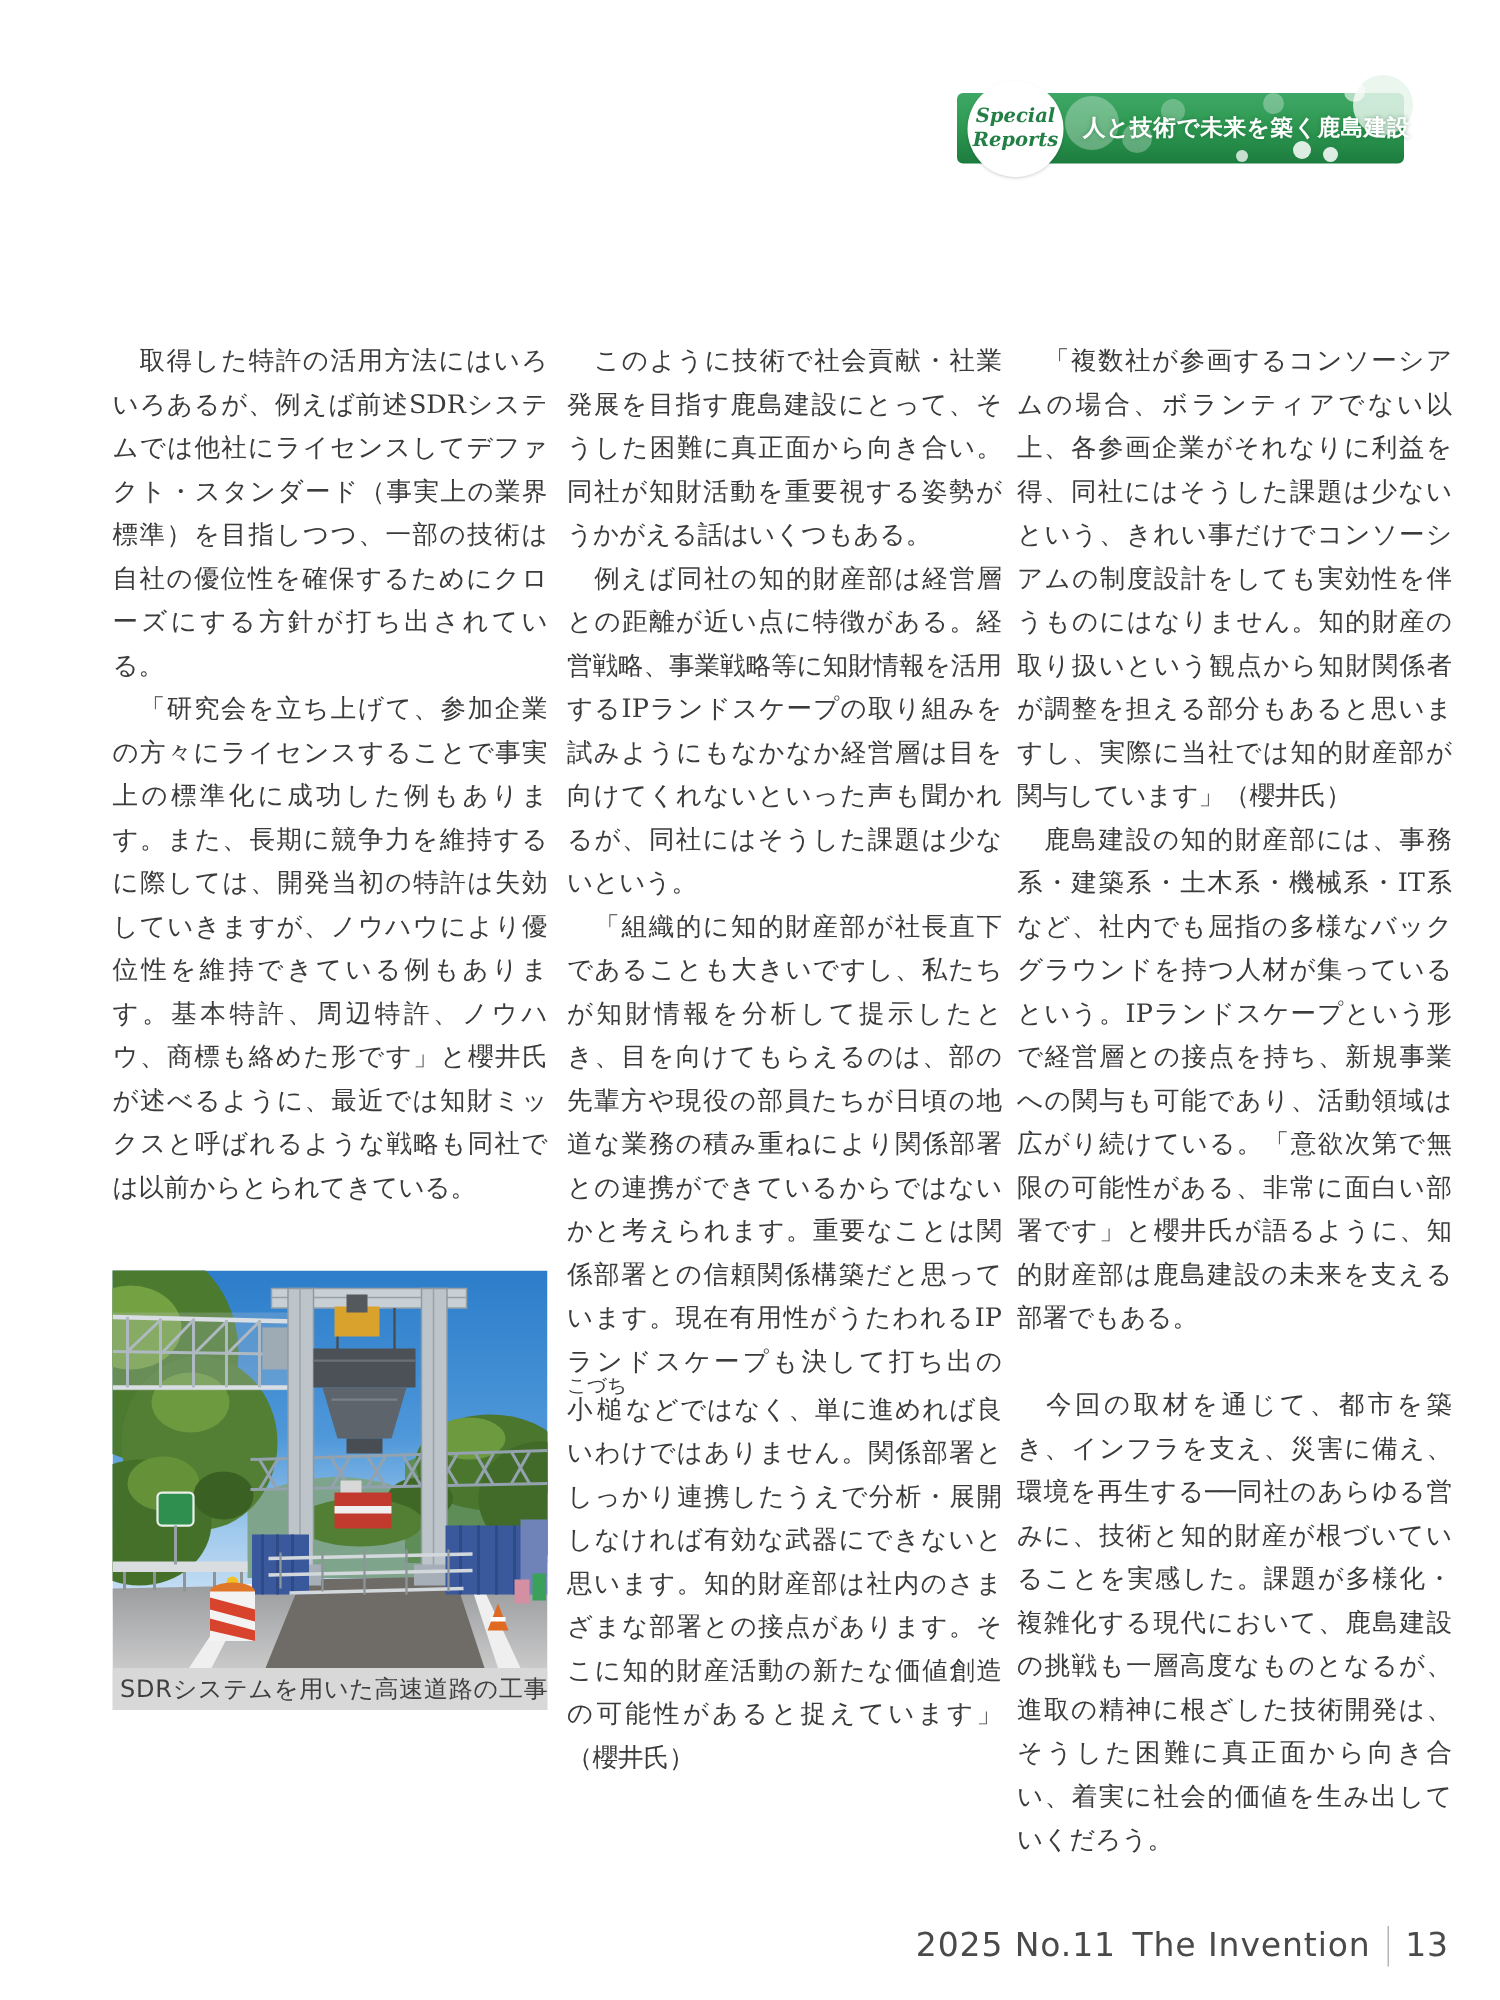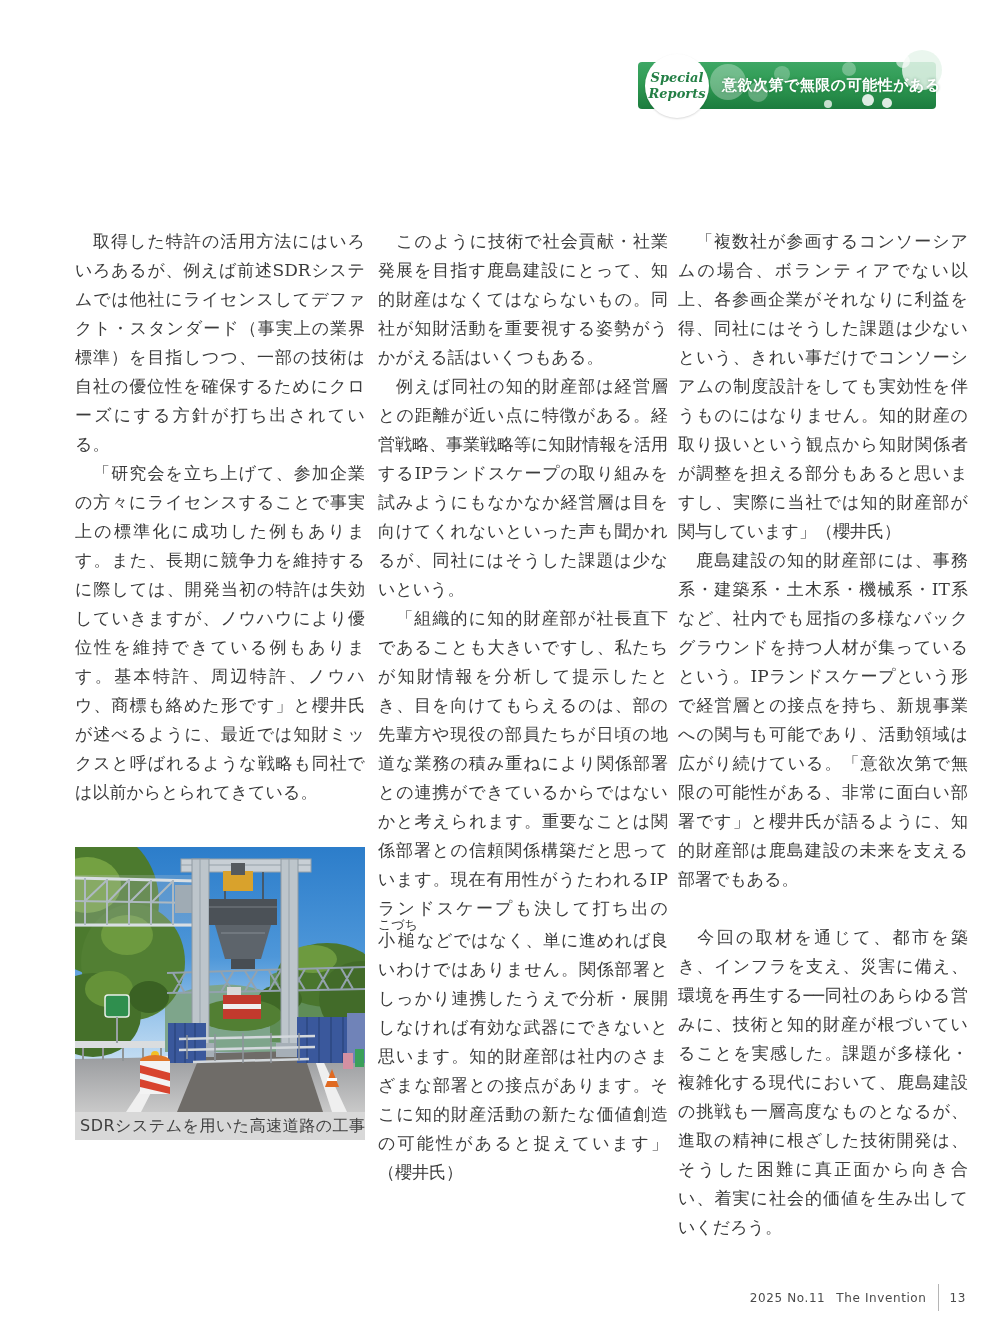--- a/index.html
+++ b/index.html
@@ -77,21 +77,21 @@
     font-family:"DejaVu Sans","Liberation Sans",sans-serif;
     font-size:16px;line-height:28px;color:#3f3f3f;
     padding:0 5px;letter-spacing:0.5px;white-space:nowrap;overflow:hidden;
   }
 
   
   .footer{
     position:absolute;top:1284px;right:34px;
     display:flex;align-items:center;gap:11px;
     font-family:"DejaVu Sans","Liberation Sans",sans-serif;
-    font-size:12px;color:var(--footer-text,#4a4a4a);letter-spacing:0.6px;
+    font-size:22px;color:var(--footer-text,#4a4a4a);letter-spacing:0.6px;
   }
   .footer .divider{width:1px;height:27px;background:#b5b5b5;}
 </style>
 </head>
 <body>
 
 <div class="page">
 
   <div class="banner">
     <span class="bubble bu1"></span>
@@ -100,21 +100,21 @@
     <span class="bubble bu4"></span>
     <span class="bubble bu5"></span>
     <span class="bubble bu6"></span>
     <span class="bubble bu7"></span>
     <span class="bubble bu8"></span>
     <span class="bubble bu9"></span>
     <div class="badge">
       <div>Special</div>
       <div>Reports</div>
     </div>
-    <div class="banner-title">意欲次第で無限の可能性がある</div>
+    <div class="banner-title">人と技術で未来を築く鹿島建設</div>
   </div>
 
   <div class="col col-1">
     <div>
         <p>　取得した特許の活用方法にはいろいろあるが、例えば前述SDRシステムでは他社にライセンスしてデファクト・スタンダード（事実上の業界標準）を目指しつつ、一部の技術は自社の優位性を確保するためにクローズにする方針が打ち出されている。</p>
         <p>　「研究会を立ち上げて、参加企業の方々にライセンスすることで事実上の標準化に成功した例もあります。また、長期に競争力を維持するに際しては、開発当初の特許は失効していきますが、ノウハウにより優位性を維持できている例もあります。基本特許、周辺特許、ノウハウ、商標も絡めた形です」と櫻井氏が述べるように、最近では知財ミックスと呼ばれるような戦略も同社では以前からとられてきている。</p>
       </div>
     <figure class="photo">
       <svg viewBox="0 0 290 265" width="290" height="265" role="img" aria-label="SDR system gantry over highway">
         <defs>
@@ -249,21 +249,21 @@
         <rect x="252" y="231" width="10" height="3" fill="#ffffff"></rect>
         <rect x="268" y="206" width="10" height="16" fill="#d490a2"></rect>
         <rect x="280" y="202" width="9" height="18" fill="#3aa05a"></rect>
       </svg>
       <figcaption>SDRシステムを用いた高速道路の工事</figcaption>
     </figure>
   </div>
 
   <div class="col col-2">
     <div>
-        <p>　このように技術で社会貢献・社業発展を目指す鹿島建設にとって、知的財産はなくてはならないもの。同社が知財活動を重要視する姿勢がうかがえる話はいくつもある。</p>
+        <p>　このように技術で社会貢献・社業発展を目指す鹿島建設にとって、そうした困難に真正面から向き合い。同社が知財活動を重要視する姿勢がうかがえる話はいくつもある。</p>
         <p>　例えば同社の知的財産部は経営層との距離が近い点に特徴がある。経営戦略、事業戦略等に知財情報を活用するIPランドスケープの取り組みを試みようにもなかなか経営層は目を向けてくれないといった声も聞かれるが、同社にはそうした課題は少ないという。</p>
         <p>　「組織的に知的財産部が社長直下であることも大きいですし、私たちが知財情報を分析して提示したとき、目を向けてもらえるのは、部の先輩方や現役の部員たちが日頃の地道な業務の積み重ねにより関係部署との連携ができているからではないかと考えられます。重要なことは関係部署との信頼関係構築だと思っています。現在有用性がうたわれるIPランドスケープも決して打ち出の<ruby>小槌<rt>こづち</rt></ruby>などではなく、単に進めれば良いわけではありません。関係部署としっかり連携したうえで分析・展開しなければ有効な武器にできないと思います。知的財産部は社内のさまざまな部署との接点があります。そこに知的財産活動の新たな価値創造の可能性があると捉えています」（櫻井氏）</p>
       </div>
   </div>
 
   <div class="col col-3">
     <div>
         <p>　「複数社が参画するコンソーシアムの場合、ボランティアでない以上、各参画企業がそれなりに利益を得、同社にはそうした課題は少ないという、きれい事だけでコンソーシアムの制度設計をしても実効性を伴うものにはなりません。知的財産の取り扱いという観点から知財関係者が調整を担える部分もあると思いますし、実際に当社では知的財産部が関与しています」（櫻井氏）</p>
         <p>　鹿島建設の知的財産部には、事務系・建築系・土木系・機械系・IT系など、社内でも屈指の多様なバックグラウンドを持つ人材が集っているという。IPランドスケープという形で経営層との接点を持ち、新規事業への関与も可能であり、活動領域は広がり続けている。「意欲次第で無限の可能性がある、非常に面白い部署です」と櫻井氏が語るように、知的財産部は鹿島建設の未来を支える部署でもある。</p>
         <p class="spacer"></p>

